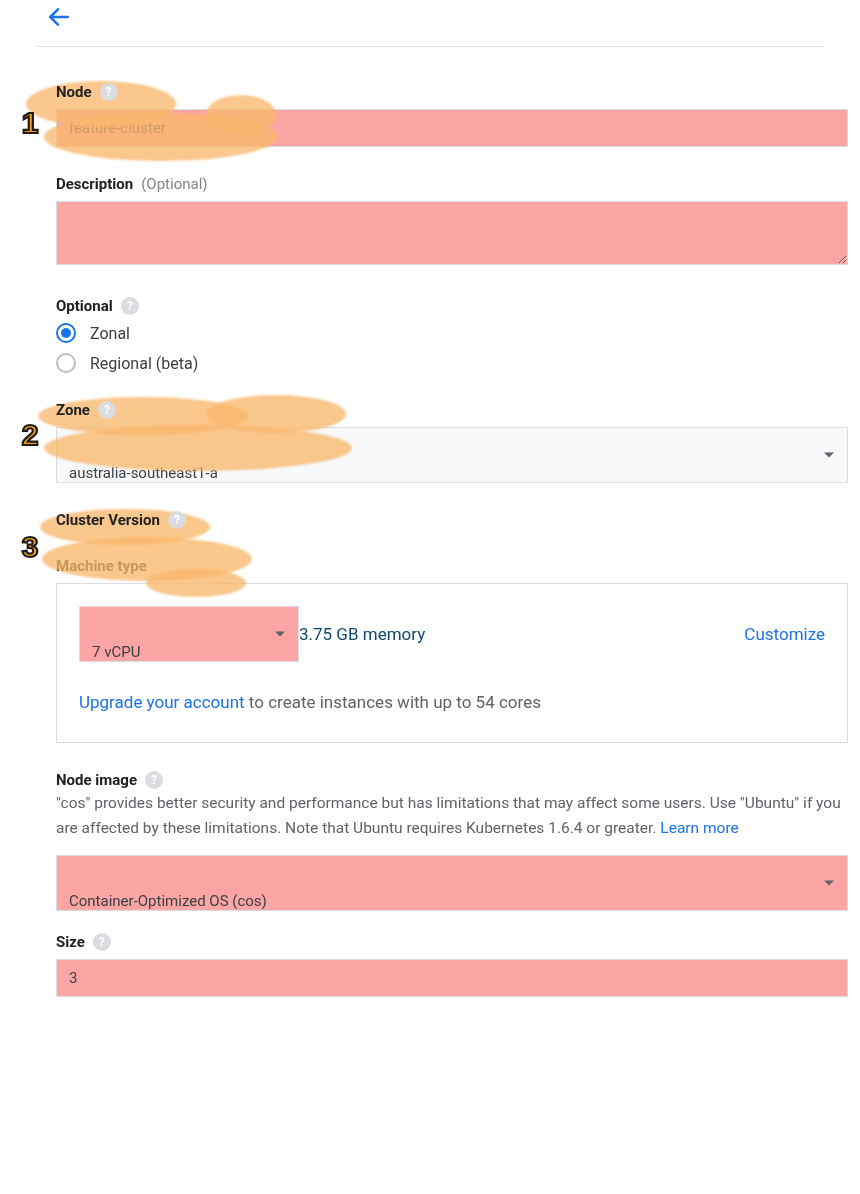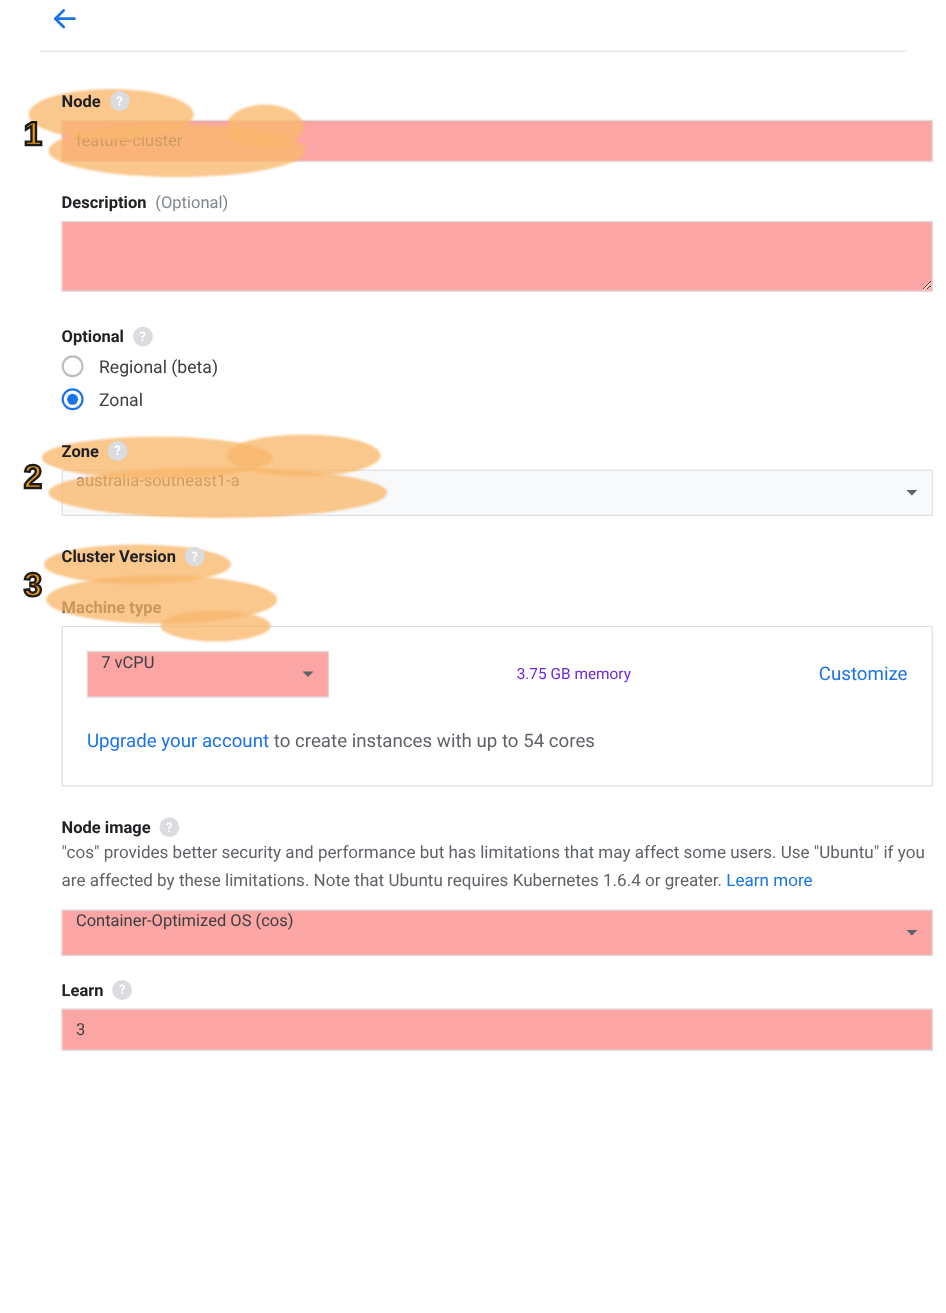--- a/index.html
+++ b/index.html
@@ -75,29 +75,29 @@
     .text-input {
       height: 38px;
       padding: 0 12px;
     }
     .textarea-input {
       height: 64px;
       padding: 8px 12px;
       resize: both;
     }
     .select-input {
-      height: 42px;
+      height: 56px;
       padding: 0 36px 0 12px;
       appearance: none;
       -webkit-appearance: none;
       background-image: none;
       cursor: pointer;
       position: relative;
       display: flex;
-      align-items: flex-start;
+      align-items: flex-end;
     }
     .select-wrap {
       position: relative;
       width: 100%;
     }
     .select-wrap::after {
       content: '';
       position: absolute;
       right: 14px;
       top: 50%;
@@ -152,23 +152,22 @@
     .machine-row {
       display: flex;
       align-items: center;
       justify-content: space-between;
       margin-bottom: 30px;
     }
     .vcpu-select {
       width: 220px;
     }
     .memory-text {
-      font-size: 14px;
-      color: #6d28d9;
-      text-align: center;
+      font-size: 17px;
+      color: #0c4a6e;
       flex: 1;
     }
     .customize-link {
       color: #1a73e8;
       font-size: 17px;
       cursor: pointer;
     }
     .upgrade-row {
       font-size: 17px;
       color: #5f6368;
@@ -257,28 +256,28 @@
     <textarea class="textarea-input" style=""></textarea>
   </div>
 
   <div class="field-block">
     <div class="field-label">
       <span>Optional</span>
       <span class="help-icon">?</span>
     </div>
     <div class="radio-group">
       <div class="radio-item">
-        <div class="radio-circle"></div>
-        <span class="radio-label">Regional (beta)</span>
-      </div>
-      <div class="radio-item">
         <div class="radio-circle selected">
           <div class="radio-dot"></div>
         </div>
         <span class="radio-label">Zonal</span>
+      </div>
+      <div class="radio-item">
+        <div class="radio-circle"></div>
+        <span class="radio-label">Regional (beta)</span>
       </div>
     </div>
   </div>
 
   <div class="field-block">
     <div class="callout callout-2">2</div>
     <div class="highlight-blob" style="left:-18px; top:-4px; width:210px; height:38px;"></div>
     <div class="highlight-blob" style="left:-12px; top:24px; width:308px; height:46px;"></div>
     <div class="highlight-blob" style="left:150px; top:-6px; width:140px; height:38px;"></div>
 
@@ -335,19 +334,19 @@
     </div>
     <div class="select-wrap">
       <div class="select-input">
         <span>Container-Optimized OS (cos)</span>
       </div>
     </div>
   </div>
 
   <div class="field-block" style="margin-bottom:10px;">
     <div class="field-label">
-      <span>Learn</span>
+      <span>Size</span>
       <span class="help-icon">?</span>
     </div>
     <input class="text-input" type="text" value="3" style="">
   </div>
 
 </div>
 
 </body></html>

